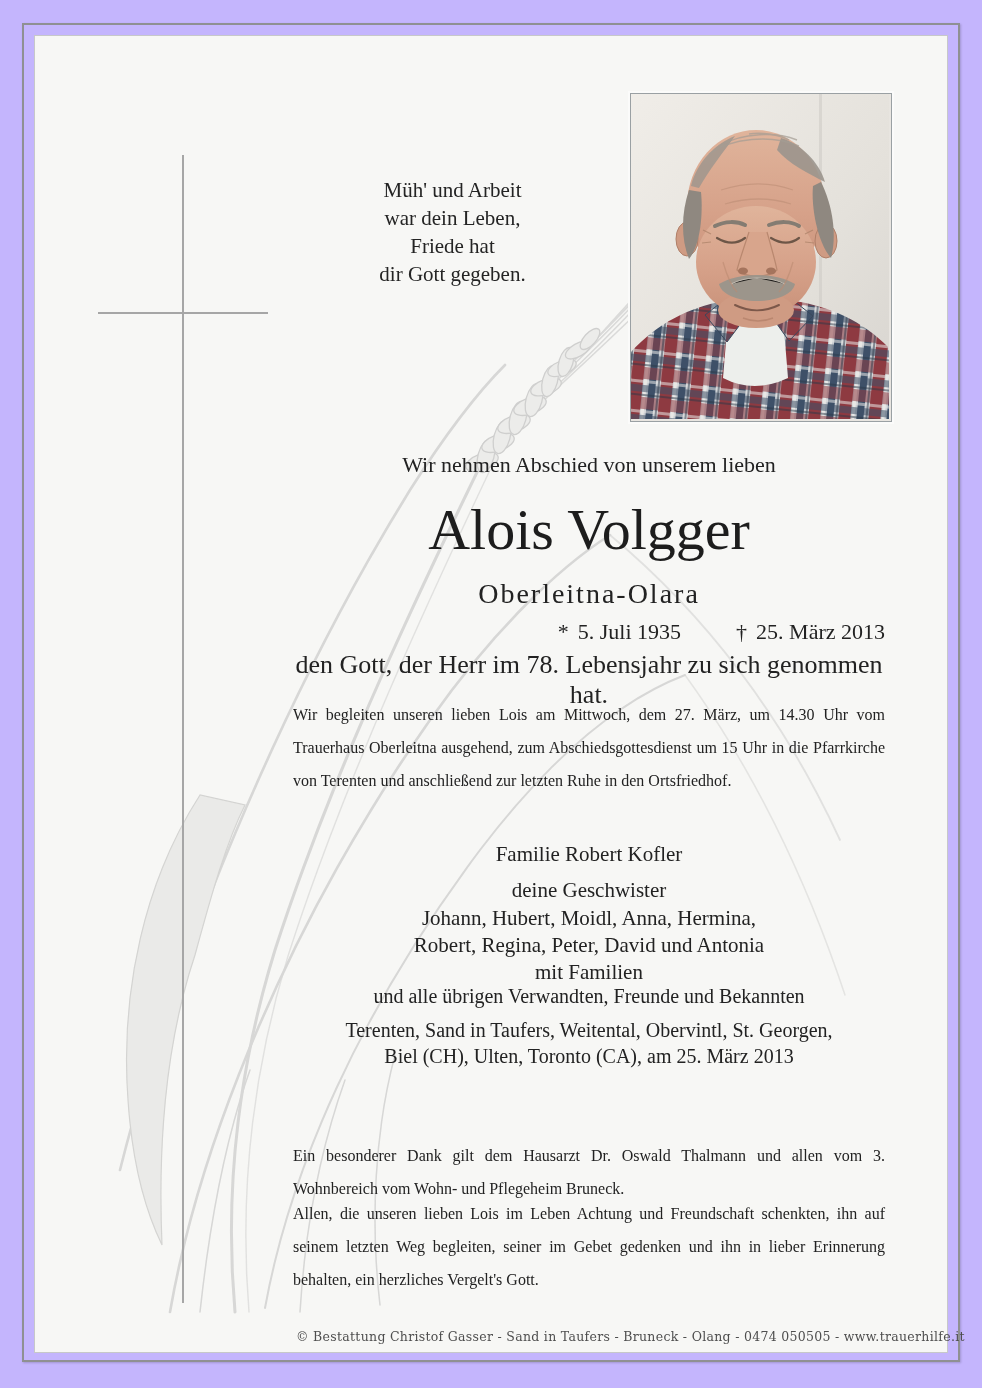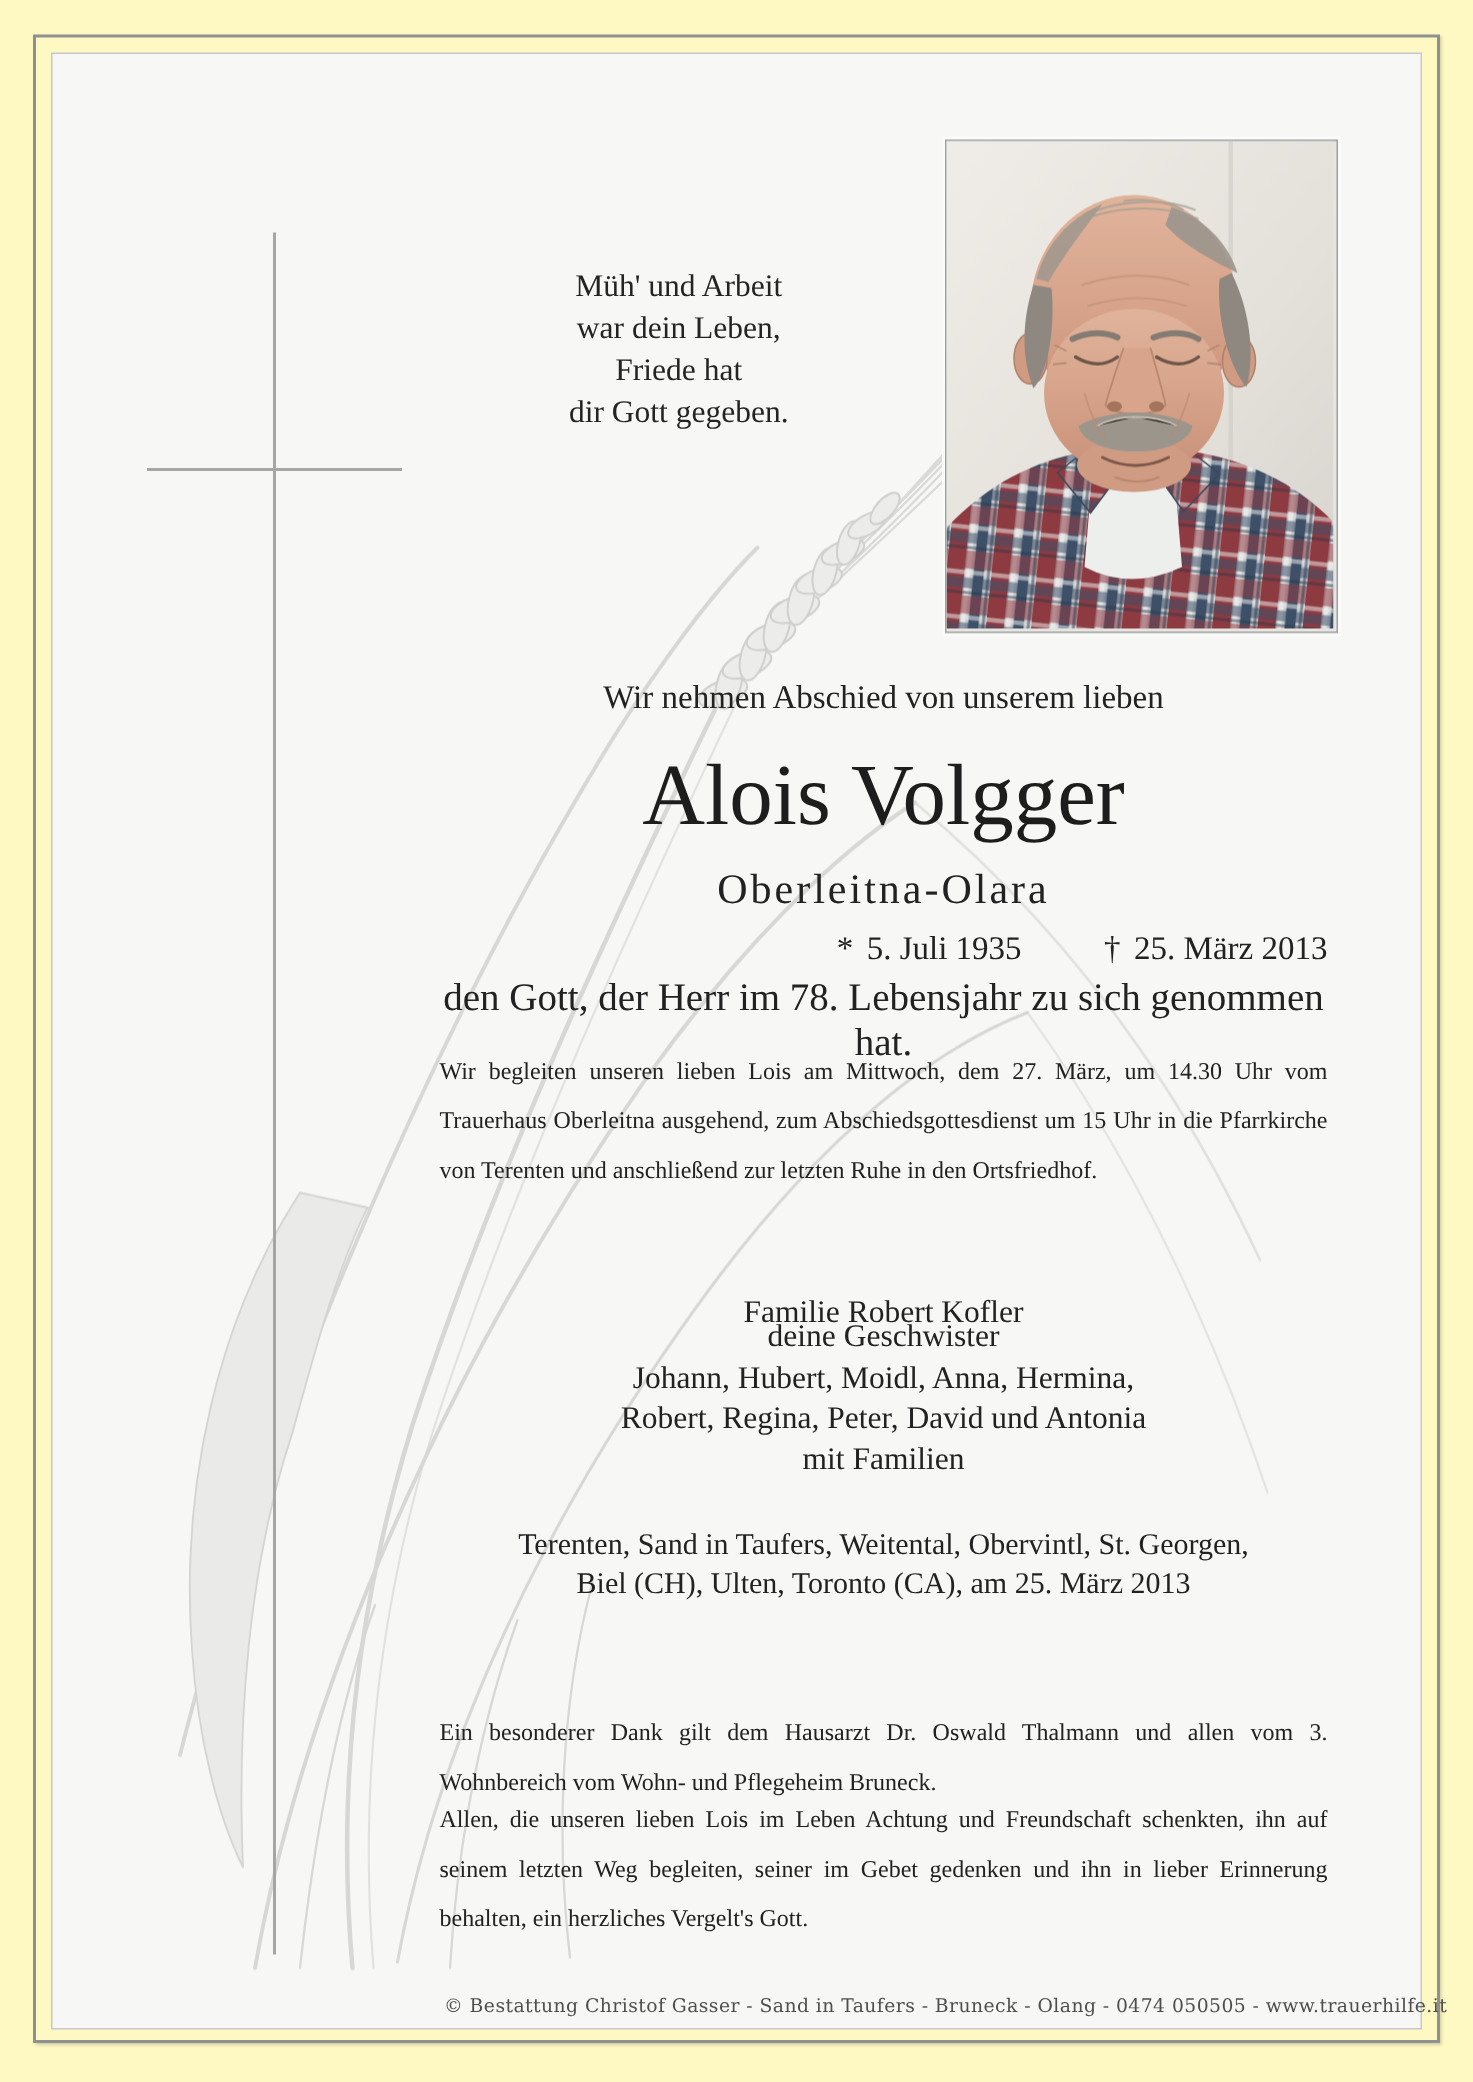--- a/index.html
+++ b/index.html
@@ -1,19 +1,19 @@
 <!DOCTYPE html>
 <html><head>
 <meta charset="utf-8">
 <style>
   html,body{margin:0;padding:0;background:#ffffff;}
   .page{
     position:relative;
     width:982px;height:1388px;
-    background:#fef9c3;
+    background:#c4b5fd;
     font-family:"Liberation Serif","DejaVu Serif",serif;
     color:#222222;
     overflow:hidden;
   }
   
   .border-outer{
     position:absolute;left:22px;top:23px;right:22px;bottom:26px;
     border:2px solid #8f9092;
     box-shadow:1px 1px 2px rgba(0,0,0,.18);
     z-index:0;
@@ -44,21 +44,21 @@
   .col{left:293px;width:592px;}
   .intro{top:452px;font-size:22px;}
   .name{top:494px;font-size:58px;line-height:72px;color:#1d1d1d;}
   .vulgo{top:578px;font-size:28px;letter-spacing:2px;}
   .dates{top:619px;font-size:22px;display:flex;justify-content:flex-end;gap:55px;}
   .dates .sym{display:inline-block;margin-right:9px;}
   .ageline{top:650px;font-size:26px;}
   .body20{font-size:16px;line-height:33px;}
   .funeral{top:698px;}
   .rememberhead{top:808px;font-size:21px;}
-  .family{top:842px;font-size:21px;margin-top:20px;}
+  .family{top:842px;font-size:21px;}
   .sibl-label{top:878px;font-size:21px;}
   .siblings{top:905px;font-size:21px;line-height:27px;}
   .relatives{top:985px;font-size:20px;}
   .places{top:1017px;font-size:20px;line-height:26px;}
   .rosary{top:1082px;}
   .thanks{top:1139px;}
   .closing{top:1197px;}
   .footer{
     left:296px;width:528px;top:1329px;
     font-size:12.5px;line-height:16px;color:#4e4e4e;
@@ -242,20 +242,21 @@
 
   <div class="txt col justify body20 funeral">Wir begleiten unseren lieben Lois am Mittwoch, dem 27. März, um 14.30 Uhr vom Trauerhaus Oberleitna ausgehend, zum Abschieds­gottesdienst um 15 Uhr in die Pfarrkirche von Terenten und anschließend zur letzten Ruhe in den Ortsfriedhof.</div>
 
   <div class="txt col center family">Familie Robert Kofler</div>
   <div class="txt col center sibl-label">deine Geschwister</div>
   <div class="txt col center siblings">
     <div>Johann, Hubert, Moidl, Anna, Hermina,</div>
     <div>Robert, Regina, Peter, David und Antonia</div>
     <div>mit Familien</div>
   </div>
+  <div class="txt col center relatives">und alle übrigen Verwandten, Freunde und Bekannten</div>
   <div class="txt col center places">
     <div>Terenten, Sand in Taufers, Weitental, Obervintl, St. Georgen,</div>
     <div>Biel (CH), Ulten, Toronto (CA), am 25. März 2013</div>
   </div>
 
   <div class="txt col justify body20 thanks">Ein besonderer Dank gilt dem Hausarzt Dr. Oswald Thalmann und allen vom 3. Wohnbereich vom Wohn- und Pflegeheim Bruneck.</div>
   <div class="txt col justify body20 closing">Allen, die unseren lieben Lois im Leben Achtung und Freundschaft schenkten, ihn auf seinem letzten Weg begleiten, seiner im Gebet gedenken und ihn in lieber Erinnerung behalten, ein herzliches Vergelt's Gott.</div>
 
   <div class="txt footer">© Bestattung Christof Gasser - Sand in Taufers - Bruneck - Olang - 0474 050505 - www.trauerhilfe.it</div>
 

